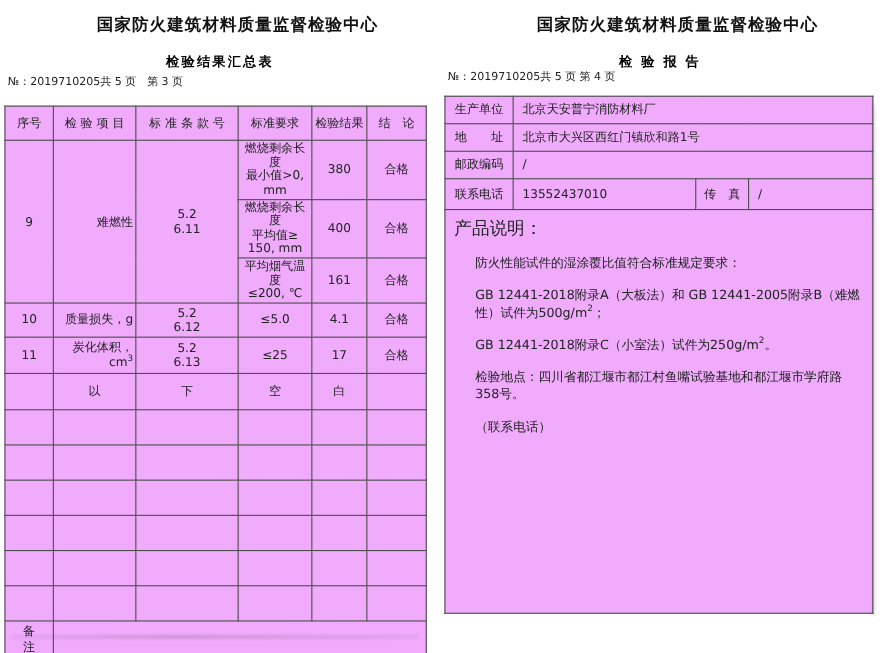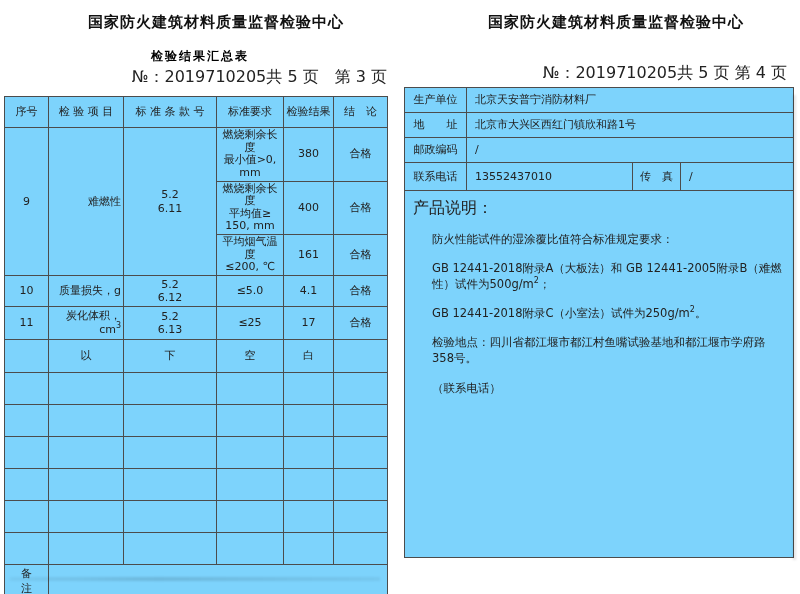--- a/index.html
+++ b/index.html
@@ -21,29 +21,29 @@
     color: #111;
     padding-left: 32px;
   }
   .doc-title {
     margin-top: 16px; text-align: center;
     font-size: 12px; font-weight: bold; letter-spacing: 2px;
     color: #000000;
   }
   .meta {
     position: absolute; left: 7px; right: 13px;
-    display: flex; justify-content: flex-end;
-    font-size: 16px; color: #222;
+    display: flex; justify-content: flex-start;
+    font-size: 10px; color: #222;
   }
   #page-left  .meta { top: 67px; }
   #page-right .meta { top: 63px; }
 
   table {
     border-collapse: collapse; table-layout: fixed;
-    position: absolute; background: #7dd3fc;
+    position: absolute; background: #f0abfc;
   }
   td {
     border: 1px solid #4c4c4c;
     font-size: 11px; text-align: center; vertical-align: middle;
     padding: 1px 2px; line-height: 1.25; overflow: hidden; color: #222;
   }
 
   
   #summary-table { left: 4px; top: 96px; width: 383px; border: 1px solid #3f3f3f; border-bottom-width: 2px; }
   tr.trh     { height: 31px; }
@@ -235,20 +235,21 @@
         <td colspan="5"></td>
       </tr>
     </tbody>
       </table>
 
     <div class="smudge" id="smudge-left-bottom"></div>
   </div>
 
   <div class="page" id="page-right">
     <div class="org-title">国家防火建筑材料质量监督检验中心</div>
+    <div class="doc-title">检 验 报 告</div>
     <div class="meta">
       <span>№：2019710205</span>
       <span>共 5 页 第 4 页</span>
     </div>
 
     <table id="report-table">
       <colgroup>
         <col style="width:62px">
           <col style="width:166px">
           <col style="width:48px">

